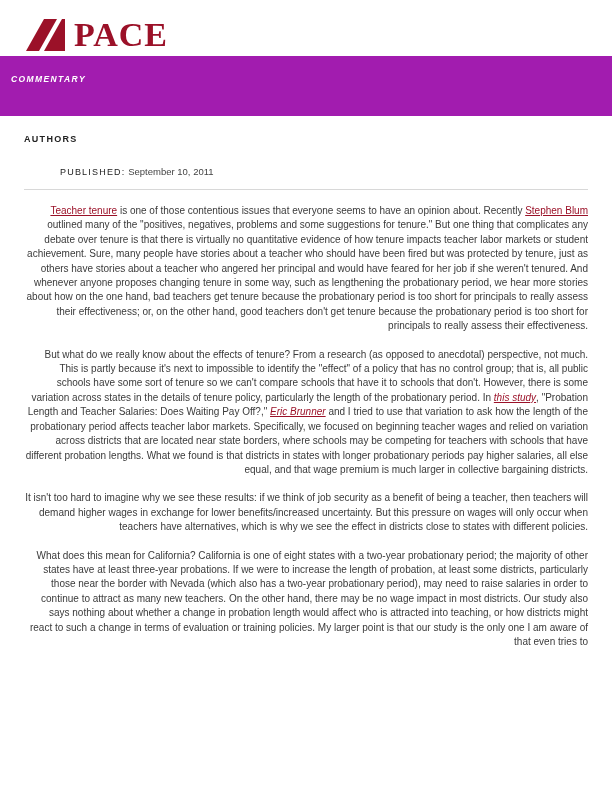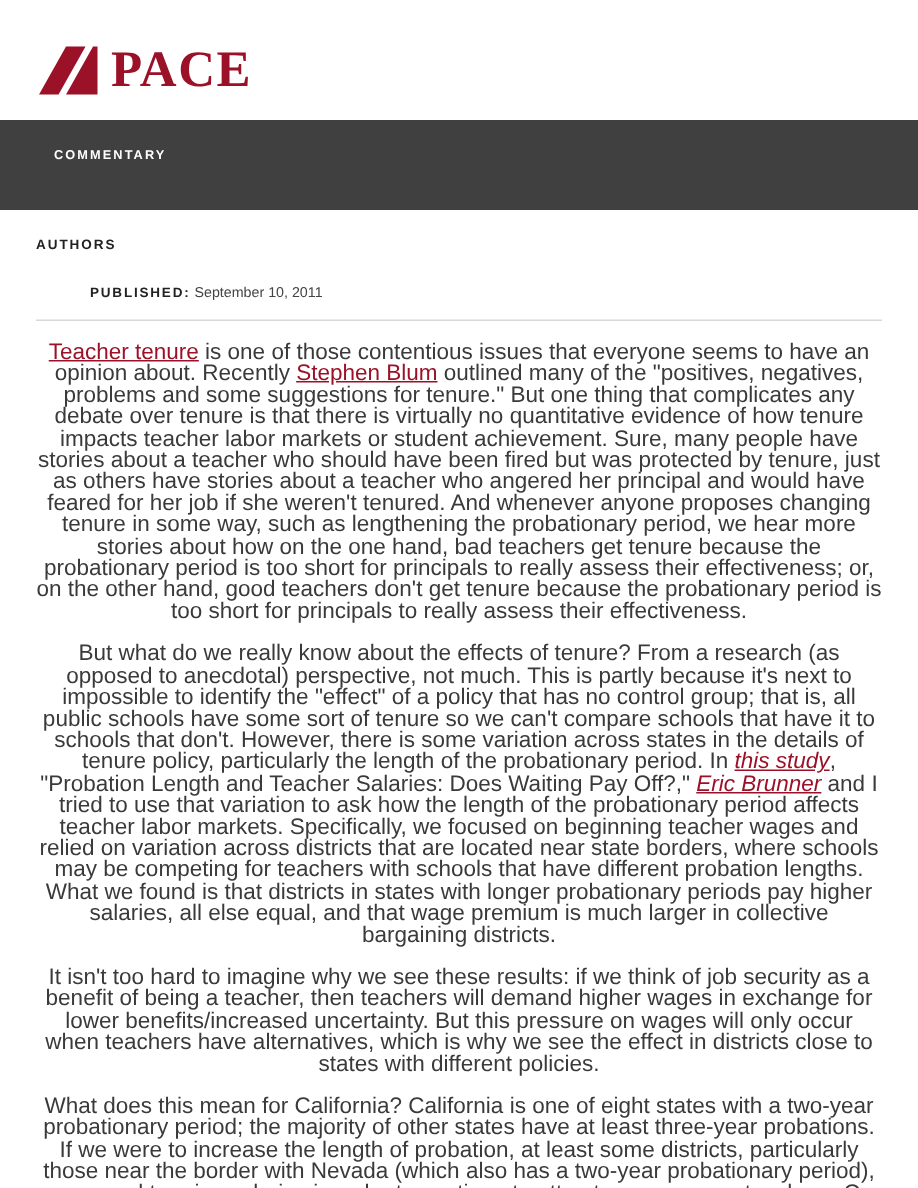--- a/index.html
+++ b/index.html
@@ -11,21 +11,21 @@
     width: 612px;
     height: 792px;
     font-family: "Liberation Sans", sans-serif;
     color: #333333;
     position: relative;
     overflow: hidden;
   }
 
   
   .logo-bar {
-    height: 80px;
+    height: 56px;
     padding: 14px 0 0 24px;
     box-sizing: border-box;
     display: flex;
     align-items: center;
   }
   .logo-mark {
     width: 42px;
     height: 34px;
     margin-right: 8px;
     flex: none;
@@ -34,24 +34,25 @@
     font-family: "Liberation Serif", serif;
     font-weight: bold;
     font-size: 34px;
     letter-spacing: 1px;
     color: #9b1128;
     line-height: 34px;
   }
 
   
   .banner {
-    background: #404040;
+    background: #a21caf;
     color: #ffffff;
-    padding: 18px 24px 22px 36px;
+    padding: 18px 24px 22px 11px;
     box-sizing: border-box;
+    font-style: italic;
   }
   .kicker {
     font-size: 8.5px;
     letter-spacing: 1.4px;
     font-weight: bold;
     text-transform: uppercase;
     margin-bottom: 10px;
   }
   .banner-title {
     font-family: "Liberation Serif", serif;
@@ -82,44 +83,44 @@
   .authors-line .sep {
     color: #999999;
     padding: 0 4px;
   }
   .published-line {
     font-size: 9.5px;
     color: #444444;
     margin-bottom: 6px;
   }
   .published-label {
-    font-weight: bold;
+    font-weight: normal;
     letter-spacing: 1.2px;
     text-transform: uppercase;
     font-size: 9px;
     color: #222222;
     padding-left: 36px;
   }
 
   
   .divider {
     margin: 12px 24px 0 24px;
     border-top: 1px solid #d8d8d8;
   }
 
   
   .body {
     padding: 14px 24px 0 24px;
   }
   .body p {
-    font-size: 15px;
+    font-size: 10px;
     line-height: 14.4px;
     color: #3a3a3a;
     margin: 0 0 14px 0;
-    text-align: center;
+    text-align: right;
   }
   .lnk {
     color: #9b1128;
     text-decoration: underline;
     cursor: pointer;
   }
   .lnk-blue {
     color: #9b1128;
     text-decoration: underline;
     cursor: pointer;

